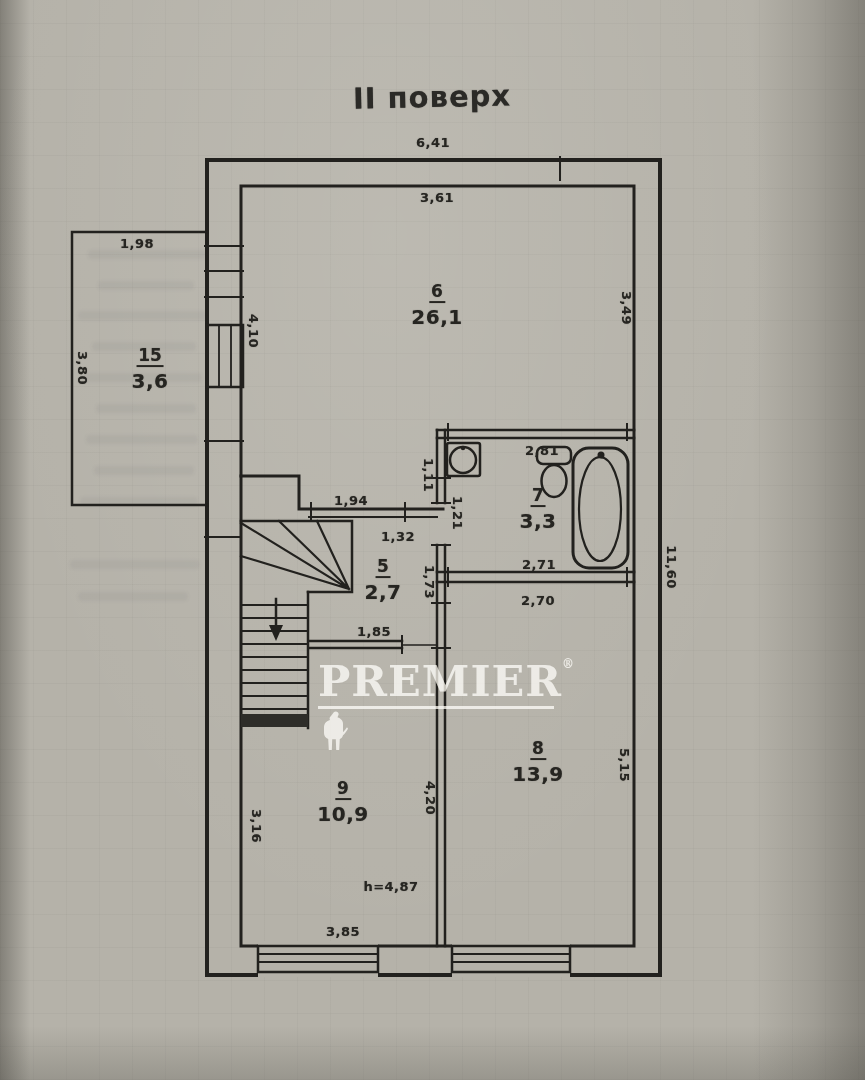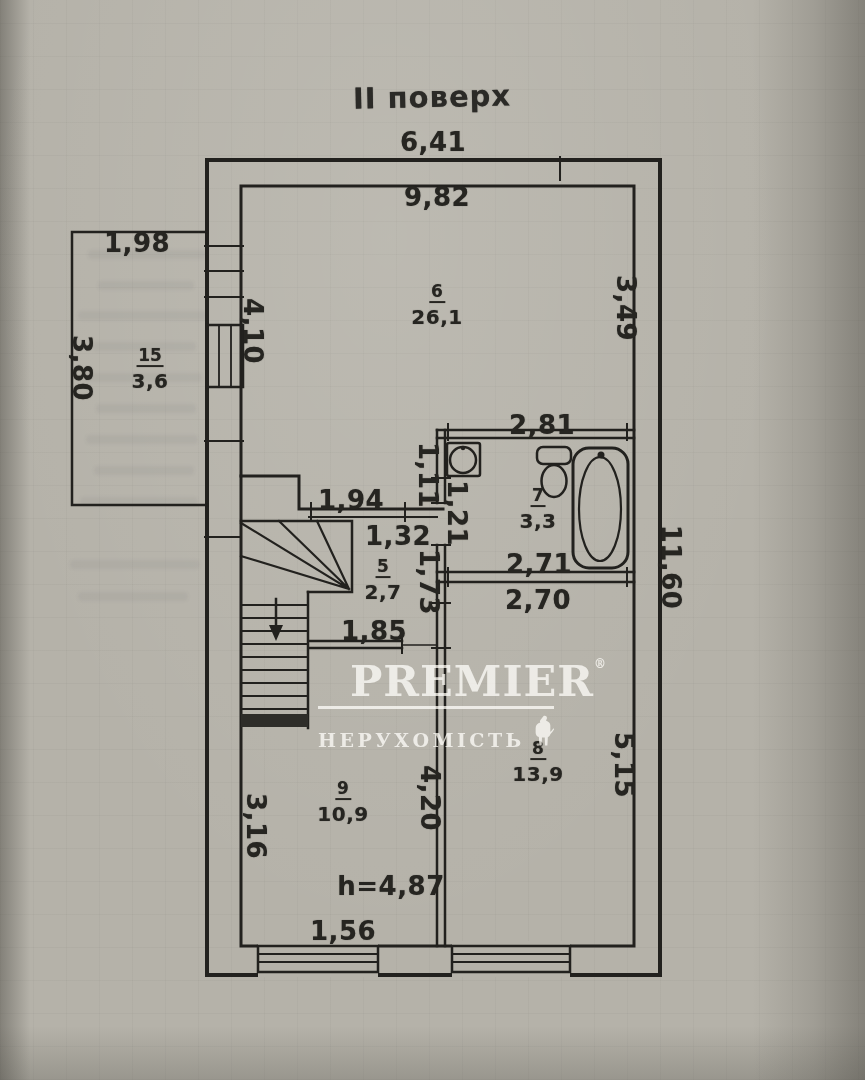--- a/index.html
+++ b/index.html
@@ -16,38 +16,38 @@
       repeating-linear-gradient(90deg, rgba(92,92,86,.05) 0 1px, rgba(0,0,0,0) 1px 33px);
   }
   .plan-svg{position:absolute;left:0;top:0;filter:blur(.3px);}
   .page-title{
     position:absolute;transform:translate(-50%,-50%) rotate(-1.2deg);
     font-size:29px;font-weight:700;letter-spacing:1px;color:#2b2a27;
     text-shadow:0 0 1px rgba(43,42,39,.6);white-space:nowrap;
   }
   .dim,.dimv{
     position:absolute;transform:translate(-50%,-50%);
-    font-size:26px;font-weight:700;color:#262521;white-space:nowrap;
+    font-size:13px;font-weight:700;color:#262521;white-space:nowrap;
     text-shadow:0 0 1px rgba(38,37,33,.5);letter-spacing:.5px;
   }
   .dimv{writing-mode:vertical-rl;}
   .room-label{
     position:absolute;transform:translate(-50%,-50%);
     display:flex;flex-direction:column;align-items:center;gap:2px;
     color:#262521;text-shadow:0 0 1px rgba(38,37,33,.5);
   }
   .room-num{font-size:17px;font-weight:700;border-bottom:2px solid #262521;padding:0 2px;line-height:1.05;}
   .room-area{font-size:20px;font-weight:700;letter-spacing:.5px;}
   .watermark{
     position:absolute;left:318px;top:660px;width:236px;
     mix-blend-mode:screen;opacity:.82;color:#e9e6dc;
   }
   .wm-brand{
     font-family:"DejaVu Serif",serif;font-weight:700;font-size:43px;line-height:1;
-    letter-spacing:1px;white-space:nowrap;margin-left:32px;
+    letter-spacing:1px;white-space:nowrap;
   }
   .wm-reg{font-size:12px;vertical-align:top;position:relative;top:-2px;}
   .wm-line{height:3px;background:#e9e6dc;margin:3px 0 2px 0;width:100%;}
   .wm-bottom{display:flex;align-items:flex-end;gap:6px;}
   .wm-sub{
     font-family:"DejaVu Serif",serif;font-weight:600;font-size:19px;
     letter-spacing:3.5px;white-space:nowrap;
   }
   .smudge{position:absolute;background:rgba(58,60,72,.055);border-radius:4px;filter:blur(1.6px);}
 </style>
@@ -133,40 +133,40 @@
         <rect x="573" y="448" width="55" height="120" rx="16" stroke-width="3"></rect>
         <ellipse cx="600" cy="509" rx="21" ry="52" stroke-width="2.2"></ellipse>
         <circle cx="601" cy="455" r="3.5" fill="#22211e" stroke="none"></circle>
       </g>
     </g>
   </svg>
 
   <div class="page-title" style="left:432px;top:97px">ІІ поверх</div>
 
   <div class="dim" style="left:433px;top:142px">6,41</div>
-  <div class="dim" style="left:437px;top:197px">9,82</div>
+  <div class="dim" style="left:437px;top:197px">3,61</div>
   <div class="dim" style="left:137px;top:243px">1,98</div>
   <div class="dimv" style="left:82px;top:368px">3,80</div>
   <div class="dimv" style="left:253px;top:331px">4,10</div>
   <div class="dimv" style="left:626px;top:308px">3,49</div>
-  <div class="dim" style="left:542px;top:425px">2,81</div>
+  <div class="dim" style="left:542px;top:450px">2,81</div>
   <div class="dimv" style="left:428px;top:475px">1,11</div>
   <div class="dimv" style="left:457px;top:513px">1,21</div>
   <div class="dim" style="left:351px;top:500px">1,94</div>
   <div class="dim" style="left:398px;top:536px">1,32</div>
   <div class="dim" style="left:539px;top:564px">2,71</div>
   <div class="dim" style="left:538px;top:600px">2,70</div>
   <div class="dimv" style="left:429px;top:582px">1,73</div>
   <div class="dimv" style="left:671px;top:567px">11,60</div>
   <div class="dim" style="left:374px;top:631px">1,85</div>
   <div class="dimv" style="left:256px;top:826px">3,16</div>
   <div class="dimv" style="left:430px;top:798px">4,20</div>
   <div class="dimv" style="left:624px;top:765px">5,15</div>
   <div class="dim" style="left:391px;top:886px">h=4,87</div>
-  <div class="dim" style="left:343px;top:931px">1,56</div>
+  <div class="dim" style="left:343px;top:931px">3,85</div>
 
   <div class="room-label" style="left:437px;top:306px">
     <span class="room-num">6</span>
     <span class="room-area">26,1</span>
   </div>
   <div class="room-label" style="left:538px;top:510px">
     <span class="room-num">7</span>
     <span class="room-area">3,3</span>
   </div>
   <div class="room-label" style="left:383px;top:581px">
@@ -183,20 +183,19 @@
   </div>
   <div class="room-label" style="left:150px;top:370px">
     <span class="room-num">15</span>
     <span class="room-area">3,6</span>
   </div>
 
   <div class="watermark">
     <div class="wm-brand"><span>PREMIER</span><span class="wm-reg">®</span></div>
     <div class="wm-line"></div>
     <div class="wm-bottom">
-      <span class="wm-sub">НЕРУХОМІСТЬ</span>
       <svg width="30" height="40" viewBox="0 0 30 40">
         <path fill="#e9e6dc" d="M16 1 c2 -1.5 5 0 4.6 2.6 c-.2 1.2 -1 2 -1 3 c3 .8 5.4 3 5.4 6.2 l0 8.5 c1.5 -1.5 3 -3.2 4 -5 l1 1.4 c-1.3 2.6 -3.1 4.8 -5 6.6 c-.4 2 -1.8 3.2 -3.2 3.6 l-.6 11 l-3 0 l-.4 -10.6 l-3.6 0 l-.4 10.6 l-3 0 l-.6 -11 c-2.6 -.8 -4.2 -3.2 -4.2 -6 l0 -5.6 c0 -4 2.6 -6.6 6 -7.4 c-.8 -1 -.4 -3 1 -4 l3 -3.9 Z"></path>
       </svg>
     </div>
   </div>
 
 </div>
 
 </body></html>

